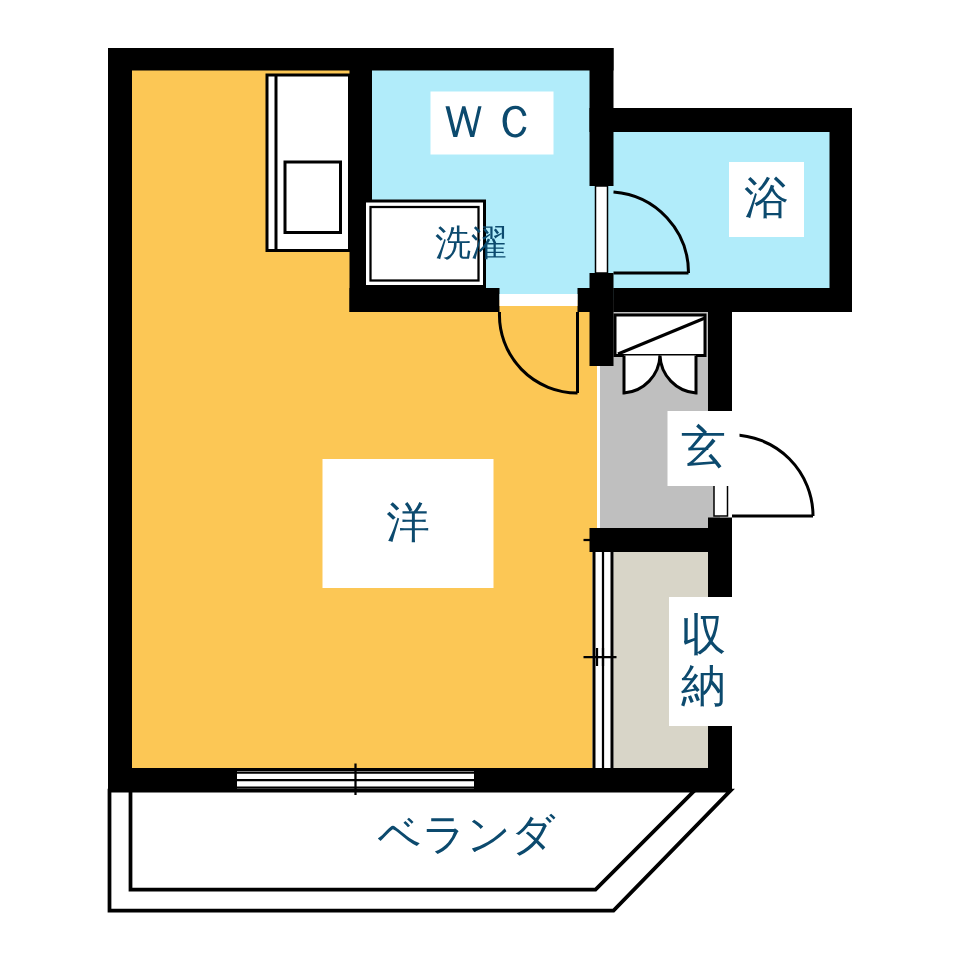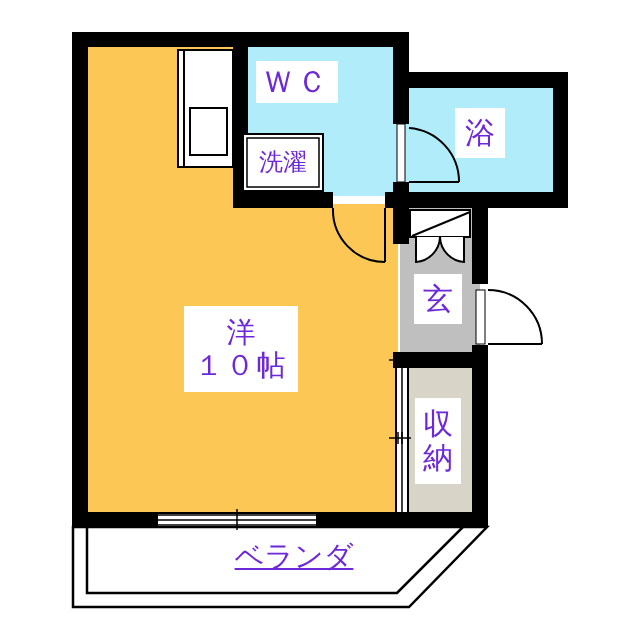--- a/index.html
+++ b/index.html
@@ -1,21 +1,21 @@
 <!DOCTYPE html>
 <html><head>
 <meta charset="utf-8">
 <style>
   html, body { margin:0; padding:0; background:#ffffff; }
   body { width:640px; height:640px; position:relative; overflow:hidden;
          font-family: "DejaVu Sans", sans-serif; }
   svg { position:absolute; left:0; top:0; }
   .label-box { position:absolute; background:#ffffff; display:flex;
-               align-items:center; justify-content:center; color:#6d28d9;
-               text-align:left; line-height:1.15; }
+               align-items:center; justify-content:center; color:#0c4a6e;
+               text-align:left; line-height:1.15;margin-left:31px; }
 </style>
 </head>
 <body>
 
 <svg width="640" height="640" viewBox="0 0 640 640">
 
   <g>
     <polygon points="73,527 487,527 409,607 73,607" fill="#ffffff" stroke="#000" stroke-width="2.5"></polygon>
     <polygon points="87,527 463,527 397,593 87,593" fill="#ffffff" stroke="#000" stroke-width="2.5"></polygon>
   </g>
@@ -121,27 +121,26 @@
 <div class="label-box" style="left:455px;top:108px;width:50px;height:50px;font-size:30px;">
   <span>浴</span>
 </div>
 
 <div class="label-box" style="left:250px;top:141px;width:66px;height:43px;font-size:24px;background:transparent;">
   <span>洗濯</span>
 </div>
 
 <div class="label-box" style="left:184px;top:306px;width:114px;height:86px;font-size:29px;flex-direction:column;">
   <span>洋</span>
-  <span style="letter-spacing:2px;">１０帖</span>
 </div>
 
 <div class="label-box" style="left:414px;top:274px;width:48px;height:50px;font-size:30px;">
   <span>玄</span>
 </div>
 
 <div class="label-box" style="left:415px;top:398px;width:46px;height:86px;font-size:30px;flex-direction:column;">
   <span>収</span>
   <span>納</span>
 </div>
 
-<div class="label-box" style="left:214px;top:537px;width:160px;height:40px;font-size:29px;background:transparent;text-decoration:underline;">
+<div class="label-box" style="left:200px;top:537px;width:160px;height:40px;font-size:29px;background:transparent;">
   <span>ベランダ</span>
 </div>
 
 </body></html>

